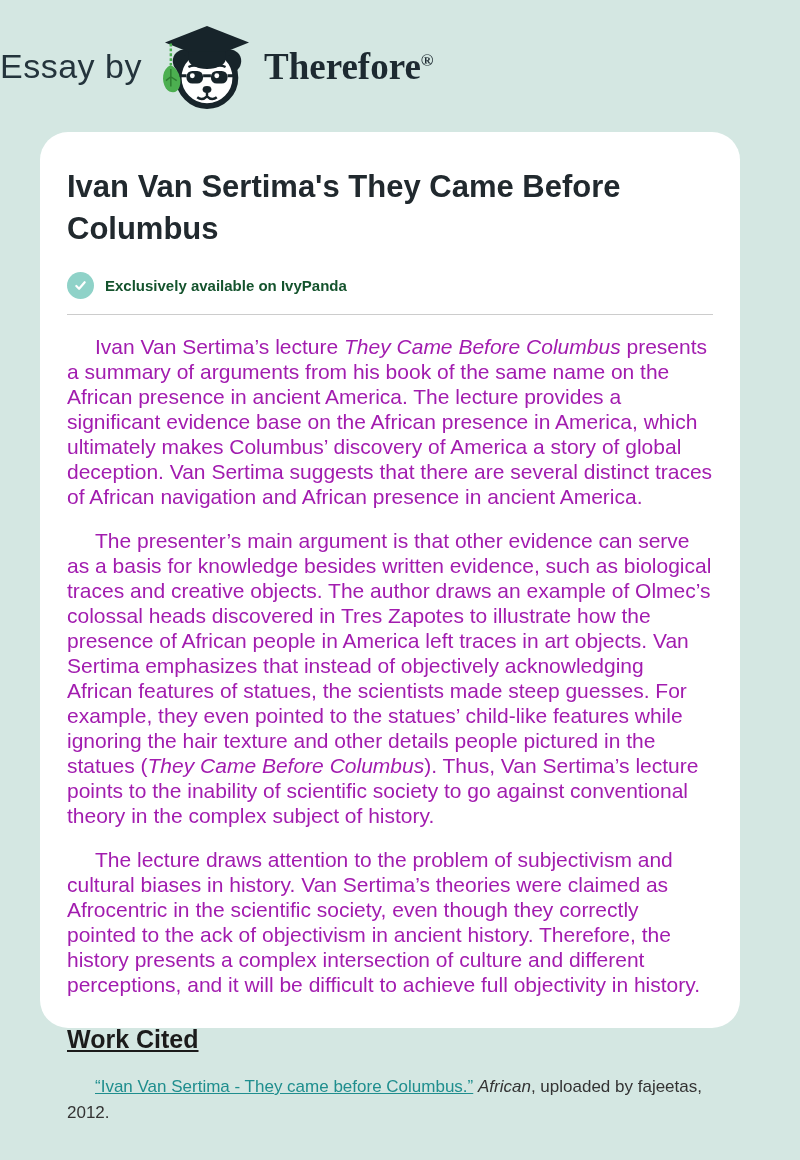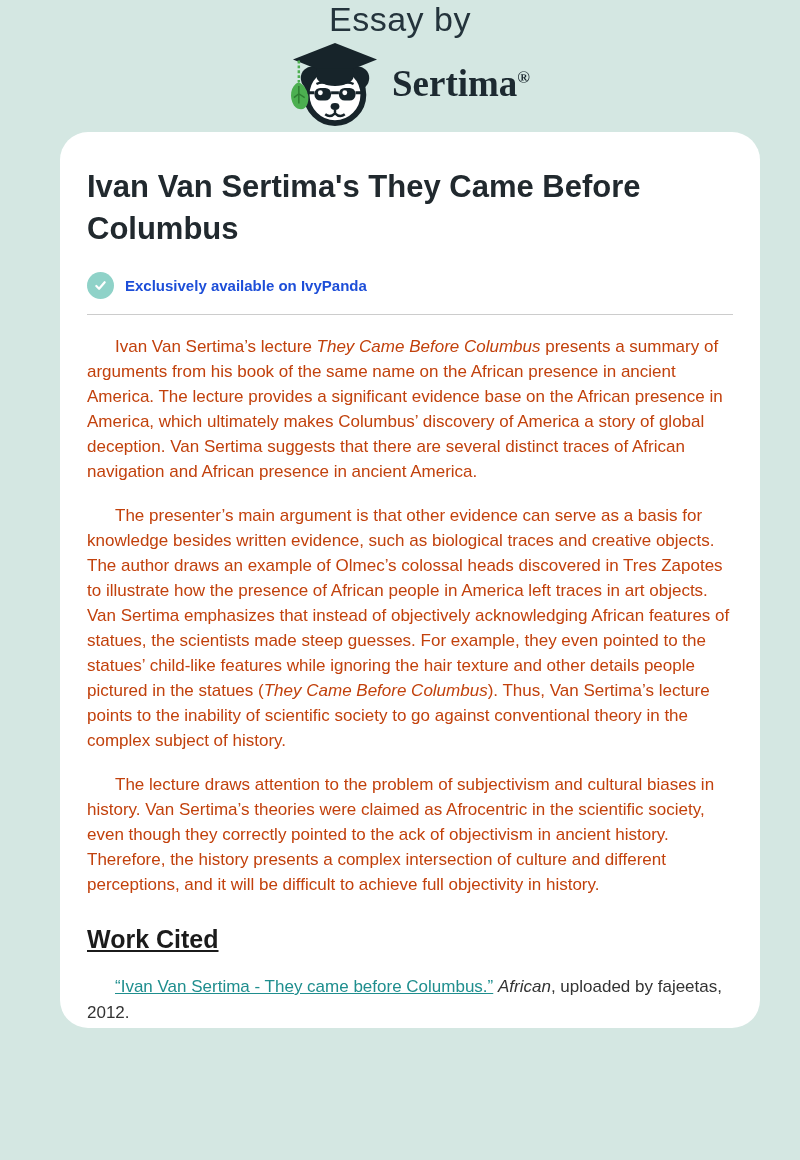--- a/index.html
+++ b/index.html
@@ -8,21 +8,20 @@
     height: 1160px;
     overflow: hidden;
     font-family: "Liberation Sans", sans-serif;
     background: #d4e7e2;
   }
   
   .site-header {
     height: 132px;
     display: flex;
     align-items: center;
-    flex-direction: column;
   }
   .essay-by {
     font-size: 34px;
     color: #24343c;
     letter-spacing: 0.5px;
   }
   .logo-wrap {
     display: flex;
     align-items: center;
     margin-left: 16px;
@@ -37,21 +36,21 @@
   }
   .brand-name sup {
     font-size: 17px;
     font-weight: 700;
     vertical-align: super;
   }
   
   .card {
     width: 700px;
     height: 896px;
-    margin-left: 60px;
+    margin-left: 40px;
     background: #ffffff;
     border-radius: 28px;
     padding: 30px 27px 40px 27px;
   }
   .doc-title {
     font-size: 31px;
     line-height: 42px;
     font-weight: 700;
     color: #21292e;
     margin-top: 4px;
@@ -69,32 +68,32 @@
     border-radius: 50%;
     background: #8fd2c8;
     display: flex;
     align-items: center;
     justify-content: center;
   }
   .check-circle svg { width: 13px; height: 13px; }
   .badge-label {
     font-size: 15px;
     font-weight: 700;
-    color: #1d4ed8;
+    color: #14532d;
   }
   .divider {
     border: none;
     border-top: 1px solid #cccccc;
     margin-top: 15px;
   }
   .body-text p {
     margin-top: 19px;
-    font-size: 17px;
+    font-size: 21px;
     line-height: 25px;
-    color: #c2410c;
+    color: #a21caf;
     text-indent: 28px;
   }
   .italic { font-style: italic; }
   .work-cited-heading {
     margin-top: 28px;
     font-size: 25px;
     font-weight: 700;
     color: #1b1b1b;
     text-decoration: underline;
   }
@@ -138,21 +137,21 @@
         <path d="M29,55 h-7 M71,55 h7" stroke="#17242a" stroke-width="3"></path>
         <circle cx="35" cy="55" r="2.5" fill="#ffffff"></circle>
         <circle cx="60" cy="55" r="2.5" fill="#ffffff"></circle>
 
         <path d="M31,46 q6,-3 12,0 M57,46 q6,-3 12,0" stroke="#17242a" stroke-width="2.5" fill="none"></path>
 
         <ellipse cx="50" cy="69" rx="4.5" ry="3.5" fill="#17242a"></ellipse>
         <path d="M50,72 v4 M50,76 q-5,5 -10,1 M50,76 q5,5 10,1" stroke="#17242a" stroke-width="2.5" fill="none"></path>
       </svg>
     </span>
-    <span class="brand-name"><span>Sertima</span><sup>®</sup></span>
+    <span class="brand-name"><span>Therefore</span><sup>®</sup></span>
   </div>
 </header>
 
 <main class="card">
   <h1 class="doc-title">Ivan Van Sertima's They Came Before Columbus</h1>
 
   <div class="badge-row">
     <span class="check-circle">
       <svg viewBox="0 0 14 14" xmlns="http://www.w3.org/2000/svg">
         <path d="M2.5 7.5 L5.5 10.5 L11.5 3.5" stroke="#ffffff" stroke-width="2.4" fill="none" stroke-linecap="round" stroke-linejoin="round"></path>

